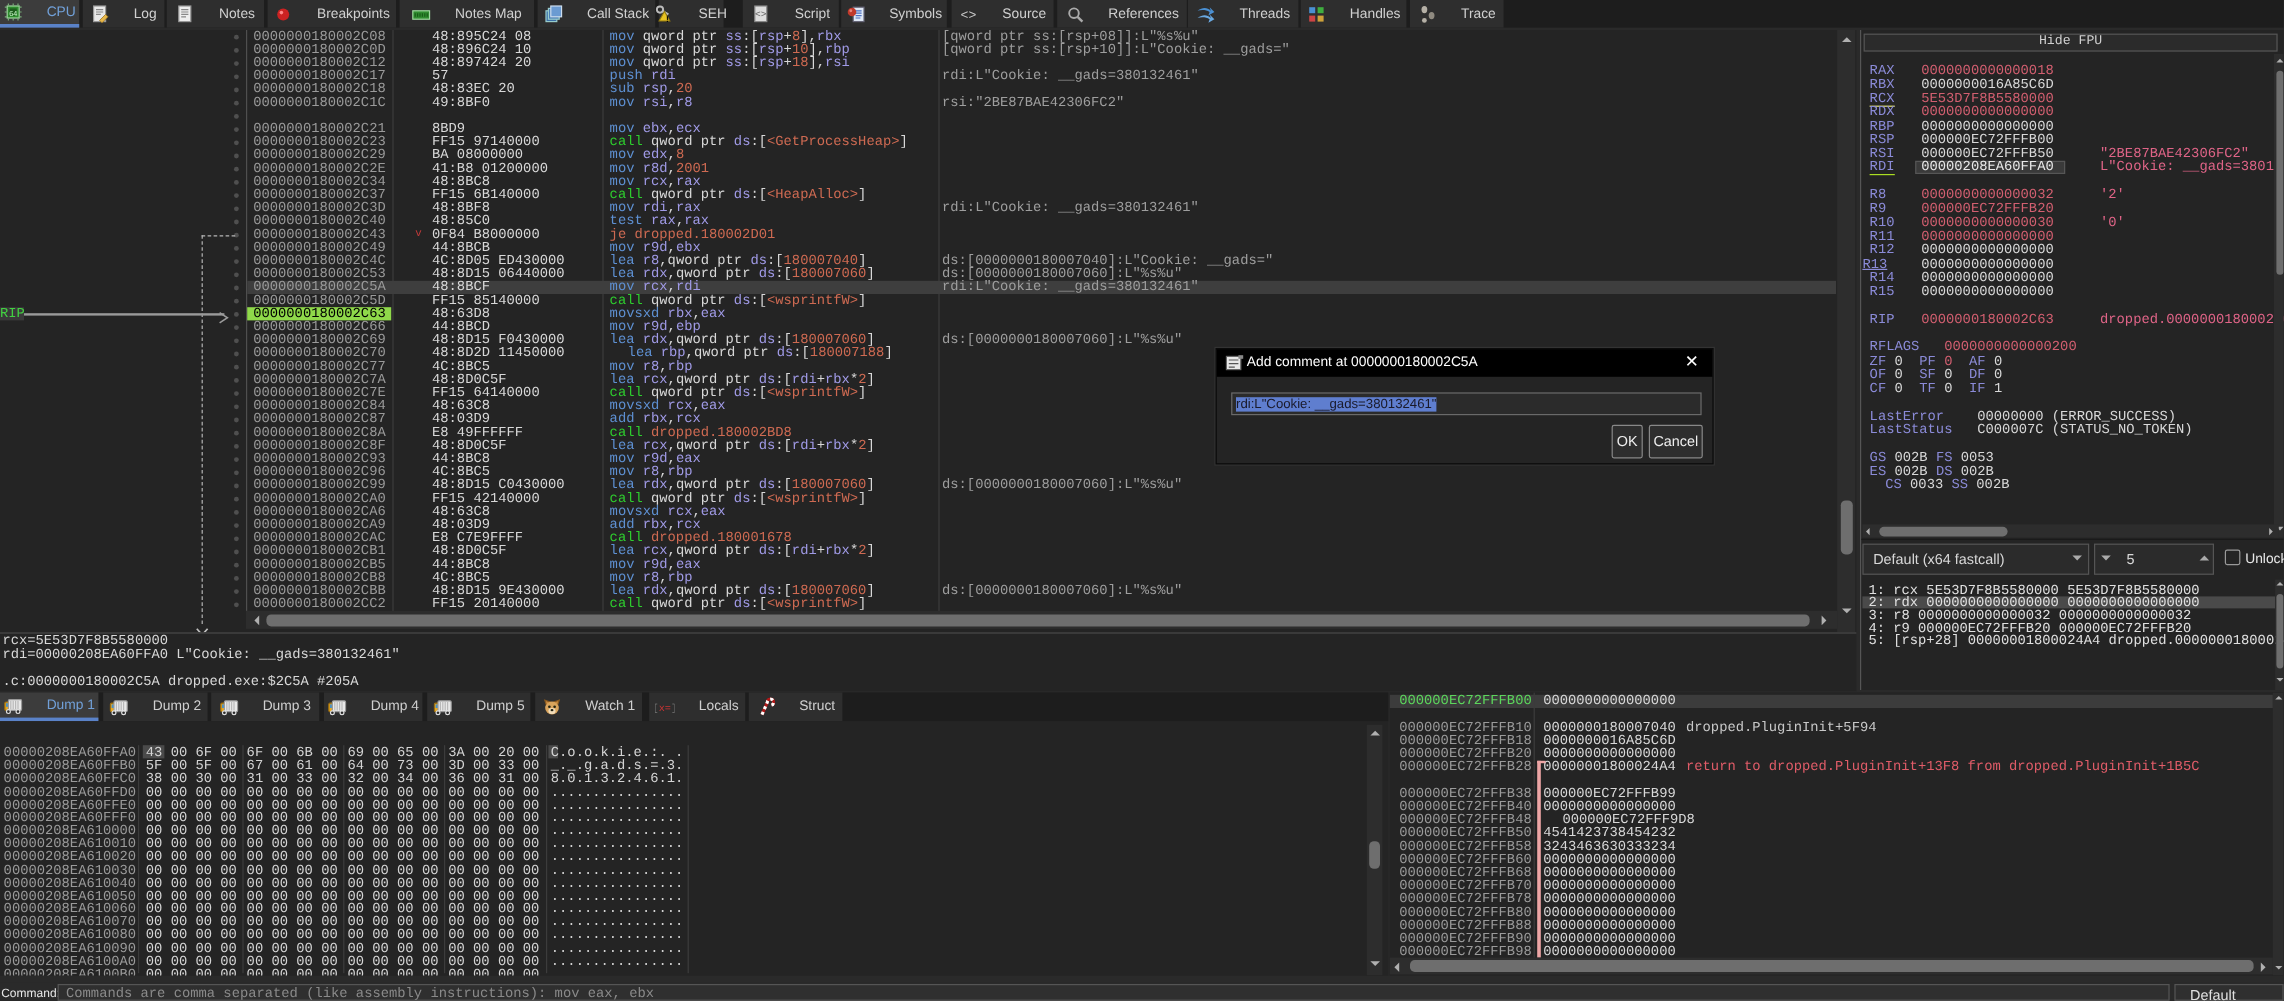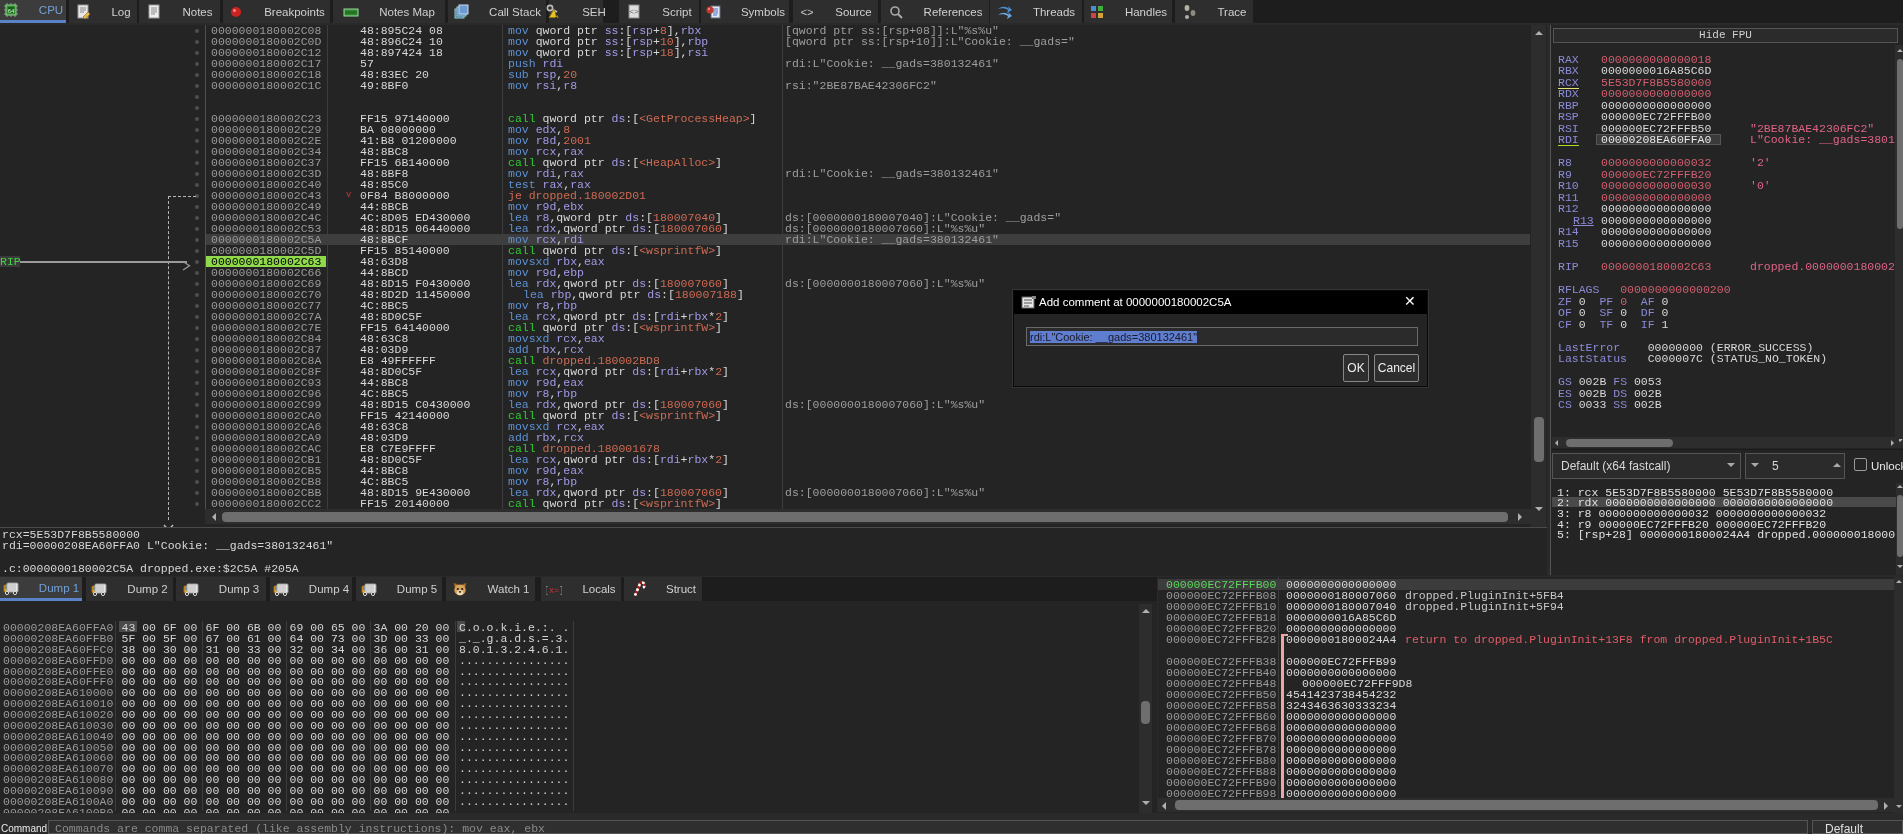--- a/index.html
+++ b/index.html
@@ -134,29 +134,30 @@
 <div class="vline" style="left:205px;top:0;height:485px;background:#4f4f4f"></div>
 <div class="vline" style="left:327px;top:0;height:485px"></div>
 <div class="vline" style="left:502px;top:0;height:485px"></div>
 <div class="vline" style="left:782px;top:0;height:485px"></div>
 <div class="abs" style="left:206px;top:209.4px;width:1324px;height:11px;background:#3e3e3e"></div>
 <div class="abs" style="left:206px;top:231.4px;width:120px;height:11px;background:#8fd94a"></div>
 <div class="row mono" style="left:0;top:0.4px;width:1530px"><span class="abs" style="left:211px;color:#9a9a9a">0000000180002C08</span><span class="abs" style="left:360px;color:#d8d8d8">48:895C24 08</span><span class="abs" style="left:508px;color:#d8d8d8"><m>mov</m> <w>qword ptr</w> <v>ss</v><w>:[</w><v>rsp</v><w>+</w><n>8</n><w>],</w><v>rbx</v></span><span class="abs" style="left:785px;color:#9e9e9e">[qword ptr ss:[rsp+08]]:L"%s%u"</span></div>
 <div class="dot" style="left:195px;top:3.9px"></div>
 <div class="row mono" style="left:0;top:11.4px;width:1530px"><span class="abs" style="left:211px;color:#9a9a9a">0000000180002C0D</span><span class="abs" style="left:360px;color:#d8d8d8">48:896C24 10</span><span class="abs" style="left:508px;color:#d8d8d8"><m>mov</m> <w>qword ptr</w> <v>ss</v><w>:[</w><v>rsp</v><w>+</w><n>10</n><w>],</w><v>rbp</v></span><span class="abs" style="left:785px;color:#9e9e9e">[qword ptr ss:[rsp+10]]:L"Cookie: __gads="</span></div>
 <div class="dot" style="left:195px;top:14.9px"></div>
-<div class="row mono" style="left:0;top:22.4px;width:1530px"><span class="abs" style="left:211px;color:#9a9a9a">0000000180002C12</span><span class="abs" style="left:360px;color:#d8d8d8">48:897424 18</span><span class="abs" style="left:508px;color:#d8d8d8"><m>mov</m> <w>qword ptr</w> <v>ss</v><w>:[</w><v>rsp</v><w>+</w><n>18</n><w>],</w><v>rsi</v></span></div>
+<div class="row mono" style="left:0;top:22.4px;width:1530px"><span class="abs" style="left:211px;color:#9a9a9a">0000000180002C12</span><span class="abs" style="left:360px;color:#d8d8d8">48:897424 20</span><span class="abs" style="left:508px;color:#d8d8d8"><m>mov</m> <w>qword ptr</w> <v>ss</v><w>:[</w><v>rsp</v><w>+</w><n>18</n><w>],</w><v>rsi</v></span></div>
 <div class="dot" style="left:195px;top:25.9px"></div>
 <div class="row mono" style="left:0;top:33.4px;width:1530px"><span class="abs" style="left:211px;color:#9a9a9a">0000000180002C17</span><span class="abs" style="left:360px;color:#d8d8d8">57</span><span class="abs" style="left:508px;color:#d8d8d8"><m>push</m> <v>rdi</v></span><span class="abs" style="left:785px;color:#9e9e9e">rdi:L"Cookie: __gads=380132461"</span></div>
 <div class="dot" style="left:195px;top:36.9px"></div>
 <div class="row mono" style="left:0;top:44.4px;width:1530px"><span class="abs" style="left:211px;color:#9a9a9a">0000000180002C18</span><span class="abs" style="left:360px;color:#d8d8d8">48:83EC 20</span><span class="abs" style="left:508px;color:#d8d8d8"><m>sub</m> <v>rsp</v><w>,</w><n>20</n></span></div>
 <div class="dot" style="left:195px;top:47.9px"></div>
 <div class="row mono" style="left:0;top:55.4px;width:1530px"><span class="abs" style="left:211px;color:#9a9a9a">0000000180002C1C</span><span class="abs" style="left:360px;color:#d8d8d8">49:8BF0</span><span class="abs" style="left:508px;color:#d8d8d8"><m>mov</m> <v>rsi</v><w>,</w><v>r8</v></span><span class="abs" style="left:785px;color:#9e9e9e">rsi:"2BE87BAE42306FC2"</span></div>
 <div class="dot" style="left:195px;top:58.9px"></div>
 <div class="dot" style="left:195px;top:69.9px"></div>
+<div class="row mono" style="left:0;top:77.4px;width:1530px"><span class="abs" style="left:211px;color:#9a9a9a">0000000180002C21</span><span class="abs" style="left:360px;color:#d8d8d8">8BD9</span><span class="abs" style="left:508px;color:#d8d8d8"><m>mov</m> <v>ebx</v><w>,</w><v>ecx</v></span></div>
 <div class="dot" style="left:195px;top:80.9px"></div>
 <div class="row mono" style="left:0;top:88.4px;width:1530px"><span class="abs" style="left:211px;color:#9a9a9a">0000000180002C23</span><span class="abs" style="left:360px;color:#d8d8d8">FF15 97140000</span><span class="abs" style="left:508px;color:#d8d8d8"><c>call</c> <w>qword ptr</w> <v>ds</v><w>:[</w><n>&lt;GetProcessHeap&gt;</n><w>]</w></span></div>
 <div class="dot" style="left:195px;top:91.9px"></div>
 <div class="row mono" style="left:0;top:99.4px;width:1530px"><span class="abs" style="left:211px;color:#9a9a9a">0000000180002C29</span><span class="abs" style="left:360px;color:#d8d8d8">BA 08000000</span><span class="abs" style="left:508px;color:#d8d8d8"><m>mov</m> <v>edx</v><w>,</w><n>8</n></span></div>
 <div class="dot" style="left:195px;top:102.9px"></div>
 <div class="row mono" style="left:0;top:110.4px;width:1530px"><span class="abs" style="left:211px;color:#9a9a9a">0000000180002C2E</span><span class="abs" style="left:360px;color:#d8d8d8">41:B8 01200000</span><span class="abs" style="left:508px;color:#d8d8d8"><m>mov</m> <v>r8d</v><w>,</w><n>2001</n></span></div>
 <div class="dot" style="left:195px;top:113.9px"></div>
 <div class="row mono" style="left:0;top:121.4px;width:1530px"><span class="abs" style="left:211px;color:#9a9a9a">0000000180002C34</span><span class="abs" style="left:360px;color:#d8d8d8">48:8BC8</span><span class="abs" style="left:508px;color:#d8d8d8"><m>mov</m> <v>rcx</v><w>,</w><v>rax</v></span></div>
 <div class="dot" style="left:195px;top:124.9px"></div>
 <div class="row mono" style="left:0;top:132.4px;width:1530px"><span class="abs" style="left:211px;color:#9a9a9a">0000000180002C37</span><span class="abs" style="left:360px;color:#d8d8d8">FF15 6B140000</span><span class="abs" style="left:508px;color:#d8d8d8"><c>call</c> <w>qword ptr</w> <v>ds</v><w>:[</w><n>&lt;HeapAlloc&gt;</n><w>]</w></span></div>
@@ -256,33 +257,33 @@
 <div class="row mono" style="left:0;top:63.1px;width:353px"><span class="abs" style="left:7px;color:#8b8bd8;">RDX</span><span class="abs" style="left:50px;color:#d25f70">0000000000000000</span></div>
 <div class="row mono" style="left:0;top:74.6px;width:353px"><span class="abs" style="left:7px;color:#8b8bd8;">RBP</span><span class="abs" style="left:50px;color:#d8d8d8">0000000000000000</span></div>
 <div class="row mono" style="left:0;top:86.2px;width:353px"><span class="abs" style="left:7px;color:#8b8bd8;">RSP</span><span class="abs" style="left:50px;color:#d8d8d8">000000EC72FFFB00</span></div>
 <div class="row mono" style="left:0;top:97.7px;width:353px"><span class="abs" style="left:7px;color:#8b8bd8;">RSI</span><span class="abs" style="left:50px;color:#d8d8d8">000000EC72FFFB50</span><span class="abs" style="left:199px;color:#df6487;white-space:pre">"2BE87BAE42306FC2"</span></div>
 <div class="row mono" style="left:0;top:109.2px;width:353px"><span class="abs" style="left:7px;color:#8b8bd8;border-bottom:1px solid #aadd22;">RDI</span><span class="abs" style="left:45px;top:-0.5px;width:125px;height:11.5px;background:#3a3a3a;border:1px solid #565656;box-sizing:border-box"></span><span class="abs" style="left:50px;color:#e8e8e8">00000208EA60FFA0</span><span class="abs" style="left:199px;color:#df6487;white-space:pre">L"Cookie: __gads=3801</span></div>
 <div class="row mono" style="left:0;top:132.3px;width:353px"><span class="abs" style="left:7px;color:#8b8bd8;">R8</span><span class="abs" style="left:50px;color:#d25f70">0000000000000032</span><span class="abs" style="left:199px;color:#df6487;white-space:pre">'2'</span></div>
 <div class="row mono" style="left:0;top:143.8px;width:353px"><span class="abs" style="left:7px;color:#8b8bd8;">R9</span><span class="abs" style="left:50px;color:#d25f70">000000EC72FFFB20</span></div>
 <div class="row mono" style="left:0;top:155.3px;width:353px"><span class="abs" style="left:7px;color:#8b8bd8;">R10</span><span class="abs" style="left:50px;color:#d25f70">0000000000000030</span><span class="abs" style="left:199px;color:#df6487;white-space:pre">'0'</span></div>
 <div class="row mono" style="left:0;top:166.9px;width:353px"><span class="abs" style="left:7px;color:#8b8bd8;">R11</span><span class="abs" style="left:50px;color:#d25f70">0000000000000000</span></div>
 <div class="row mono" style="left:0;top:178.4px;width:353px"><span class="abs" style="left:7px;color:#8b8bd8;">R12</span><span class="abs" style="left:50px;color:#d8d8d8">0000000000000000</span></div>
-<div class="row mono" style="left:0;top:189.9px;width:353px"><span class="abs" style="left:22px;color:#8b8bd8;text-decoration:underline;">R13</span><span class="abs" style="left:50px;color:#d8d8d8">0000000000000000</span></div>
+<div class="row mono" style="left:0;top:189.9px;width:353px"><span class="abs" style="left:1px;color:#8b8bd8;text-decoration:underline;">R13</span><span class="abs" style="left:50px;color:#d8d8d8">0000000000000000</span></div>
 <div class="row mono" style="left:0;top:201.4px;width:353px"><span class="abs" style="left:7px;color:#8b8bd8;">R14</span><span class="abs" style="left:50px;color:#d8d8d8">0000000000000000</span></div>
 <div class="row mono" style="left:0;top:213.0px;width:353px"><span class="abs" style="left:7px;color:#8b8bd8;">R15</span><span class="abs" style="left:50px;color:#d8d8d8">0000000000000000</span></div>
 <div class="row mono" style="left:0;top:236.0px;width:353px"><span class="abs" style="left:7px;color:#8b8bd8;">RIP</span><span class="abs" style="left:50px;color:#d25f70">0000000180002C63</span><span class="abs" style="left:199px;color:#df6487;white-space:pre">dropped.0000000180002C63</span></div>
 <div class="row mono" style="left:0;top:259.1px;width:353px;white-space:pre"><span class="abs" style="left:7px"><v2 style="color:#8b8bd8">RFLAGS</v2>   <n2 style="color:#d25f70">0000000000000200</n2></span></div>
 <div class="row mono" style="left:0;top:270.6px;width:353px;white-space:pre"><span class="abs" style="left:7px;color:#8b8bd8">ZF <w2 style="color:#d8d8d8">0</w2>  PF <w2 style="color:#d25f70">0</w2>  AF <w2 style="color:#d8d8d8">0</w2></span></div>
 <div class="row mono" style="left:0;top:282.2px;width:353px;white-space:pre"><span class="abs" style="left:7px;color:#8b8bd8">OF <w2 style="color:#d8d8d8">0</w2>  SF <w2 style="color:#d8d8d8">0</w2>  DF <w2 style="color:#d8d8d8">0</w2></span></div>
 <div class="row mono" style="left:0;top:293.7px;width:353px;white-space:pre"><span class="abs" style="left:7px;color:#8b8bd8">CF <w2 style="color:#d8d8d8">0</w2>  TF <w2 style="color:#d8d8d8">0</w2>  IF <w2 style="color:#d8d8d8">1</w2></span></div>
 <div class="row mono" style="left:0;top:316.8px;width:353px;white-space:pre"><span class="abs" style="left:7px;color:#8b8bd8">LastError    <w2 style="color:#d8d8d8">00000000 (ERROR_SUCCESS)</w2></span></div>
 <div class="row mono" style="left:0;top:328.3px;width:353px;white-space:pre"><span class="abs" style="left:7px;color:#8b8bd8">LastStatus   <w2 style="color:#d8d8d8">C000007C (STATUS_NO_TOKEN)</w2></span></div>
 <div class="row mono" style="left:0;top:351.3px;width:353px;white-space:pre"><span class="abs" style="left:7px;color:#8b8bd8">GS <w2 style="color:#d8d8d8">002B</w2> FS <w2 style="color:#d8d8d8">0053</w2></span></div>
 <div class="row mono" style="left:0;top:362.9px;width:353px;white-space:pre"><span class="abs" style="left:7px;color:#8b8bd8">ES <w2 style="color:#d8d8d8">002B</w2> DS <w2 style="color:#d8d8d8">002B</w2></span></div>
-<div class="row mono" style="left:0;top:374.4px;width:353px;white-space:pre"><span class="abs" style="left:7px;color:#8b8bd8">CS <w2 style="color:#d8d8d8">0033</w2> SS <w2 style="color:#d8d8d8">002B</w2></span></div>
+<div class="row mono" style="left:0;top:374.4px;width:353px;white-space:pre"><span class="abs" style="left:20px;color:#8b8bd8">CS <w2 style="color:#d8d8d8">0033</w2> SS <w2 style="color:#d8d8d8">002B</w2></span></div>
 <div class="sbtrack" style="left:344px;top:20px;width:9px;height:403px"></div>
 <div class="arr" style="left:346px;top:24px;border-left:3px solid transparent;border-right:3px solid transparent;border-bottom:3px solid #b0b0b0;"></div>
 <div class="arr" style="left:346px;top:414px;border-left:3px solid transparent;border-right:3px solid transparent;border-top:3px solid #b0b0b0;"></div>
 <div class="sbthumb" style="left:345.5px;top:34px;width:6px;height:170px"></div>
 <div class="sbtrack" style="left:1px;top:412px;width:347px;height:11px"></div>
 <div class="arr" style="left:4px;top:415px;border-top:3px solid transparent;border-bottom:3px solid transparent;border-right:3px solid #b0b0b0;"></div>
 <div class="arr" style="left:340px;top:415px;border-top:3px solid transparent;border-bottom:3px solid transparent;border-left:3px solid #b0b0b0;"></div>
 <div class="sbthumb" style="left:15px;top:413.5px;width:107px;height:8px"></div>
 <div class="hline" style="left:0;top:424px;width:353px;background:#1a1a1a"></div>
 <div class="abs" style="left:1px;top:428px;width:189px;height:26px;border:1px solid #555;background:#2b2b2b;color:#d8d8d8;font-size:12px;line-height:24px;padding-left:8px">Default (x64 fastcall)</div>
@@ -413,21 +414,20 @@
 <div class="row mono" style="left:0;top:205.65px;width:1137px;color:#d4d4d4"><span class="abs" style="left:3px;color:#9a9a9a">00000208EA6100B0</span><span class="abs" style="left:121.5px">00 00 00 00</span><span class="abs" style="left:205.5px">00 00 00 00</span><span class="abs" style="left:289.5px">00 00 00 00</span><span class="abs" style="left:373.5px">00 00 00 00</span><span class="abs" style="left:459px">................</span></div>
 <div class="sbtrack" style="left:1139px;top:3px;width:13px;height:209px"></div>
 <div class="arr" style="left:1142px;top:8px;border-left:4px solid transparent;border-right:4px solid transparent;border-bottom:4px solid #b0b0b0;"></div>
 <div class="arr" style="left:1142px;top:200px;border-left:4px solid transparent;border-right:4px solid transparent;border-top:4px solid #b0b0b0;"></div>
 <div class="sbthumb" style="left:1141px;top:100px;width:9px;height:23px"></div>
 </div>
 <div class="abs" style="left:1158px;top:577px;width:745px;height:236px;background:#242424;overflow:hidden">
 <div class="abs" style="left:0;top:1.5px;width:736px;height:11px;background:#3c3c3c"></div>
 <div class="vline" style="left:120px;top:0;height:221px"></div>
 <div class="row mono" style="left:0;top:2.3px;width:745px;color:#d8d8d8"><span class="abs" style="left:8px;color:#5cd65c">000000EC72FFFB00</span><span class="abs" style="left:128px">0000000000000000</span></div>
-<div class="row mono" style="left:0;top:13.3px;width:745px;color:#d8d8d8"><span class="abs" style="left:8px;color:#9a9a9a">000000EC72FFFB08</span><span class="abs" style="left:128px">0000000180007060</span><span class="abs" style="left:247px;color:#c8c8c8">dropped.PluginInit+5FB4</span></div>
 <div class="row mono" style="left:0;top:24.3px;width:745px;color:#d8d8d8"><span class="abs" style="left:8px;color:#9a9a9a">000000EC72FFFB10</span><span class="abs" style="left:128px">0000000180007040</span><span class="abs" style="left:247px;color:#c8c8c8">dropped.PluginInit+5F94</span></div>
 <div class="row mono" style="left:0;top:35.3px;width:745px;color:#d8d8d8"><span class="abs" style="left:8px;color:#9a9a9a">000000EC72FFFB18</span><span class="abs" style="left:128px">0000000016A85C6D</span></div>
 <div class="row mono" style="left:0;top:46.3px;width:745px;color:#d8d8d8"><span class="abs" style="left:8px;color:#9a9a9a">000000EC72FFFB20</span><span class="abs" style="left:128px">0000000000000000</span></div>
 <div class="row mono" style="left:0;top:57.3px;width:745px;color:#d8d8d8"><span class="abs" style="left:8px;color:#9a9a9a">000000EC72FFFB28</span><span class="abs" style="left:128px">00000001800024A4</span><span class="abs" style="left:247px;color:#c8c8c8"><span style="color:#e05c68">return to dropped.PluginInit+13F8 from dropped.PluginInit+1B5C</span></span></div>
 <div class="row mono" style="left:0;top:79.3px;width:745px;color:#d8d8d8"><span class="abs" style="left:8px;color:#9a9a9a">000000EC72FFFB38</span><span class="abs" style="left:128px">000000EC72FFFB99</span></div>
 <div class="row mono" style="left:0;top:90.3px;width:745px;color:#d8d8d8"><span class="abs" style="left:8px;color:#9a9a9a">000000EC72FFFB40</span><span class="abs" style="left:128px">0000000000000000</span></div>
 <div class="row mono" style="left:0;top:101.3px;width:745px;color:#d8d8d8"><span class="abs" style="left:8px;color:#9a9a9a">000000EC72FFFB48</span><span class="abs" style="left:144px">000000EC72FFF9D8</span></div>
 <div class="row mono" style="left:0;top:112.3px;width:745px;color:#d8d8d8"><span class="abs" style="left:8px;color:#9a9a9a">000000EC72FFFB50</span><span class="abs" style="left:128px">4541423738454232</span></div>
 <div class="row mono" style="left:0;top:123.3px;width:745px;color:#d8d8d8"><span class="abs" style="left:8px;color:#9a9a9a">000000EC72FFFB58</span><span class="abs" style="left:128px">3243463630333234</span></div>
 <div class="row mono" style="left:0;top:134.3px;width:745px;color:#d8d8d8"><span class="abs" style="left:8px;color:#9a9a9a">000000EC72FFFB60</span><span class="abs" style="left:128px">0000000000000000</span></div>

